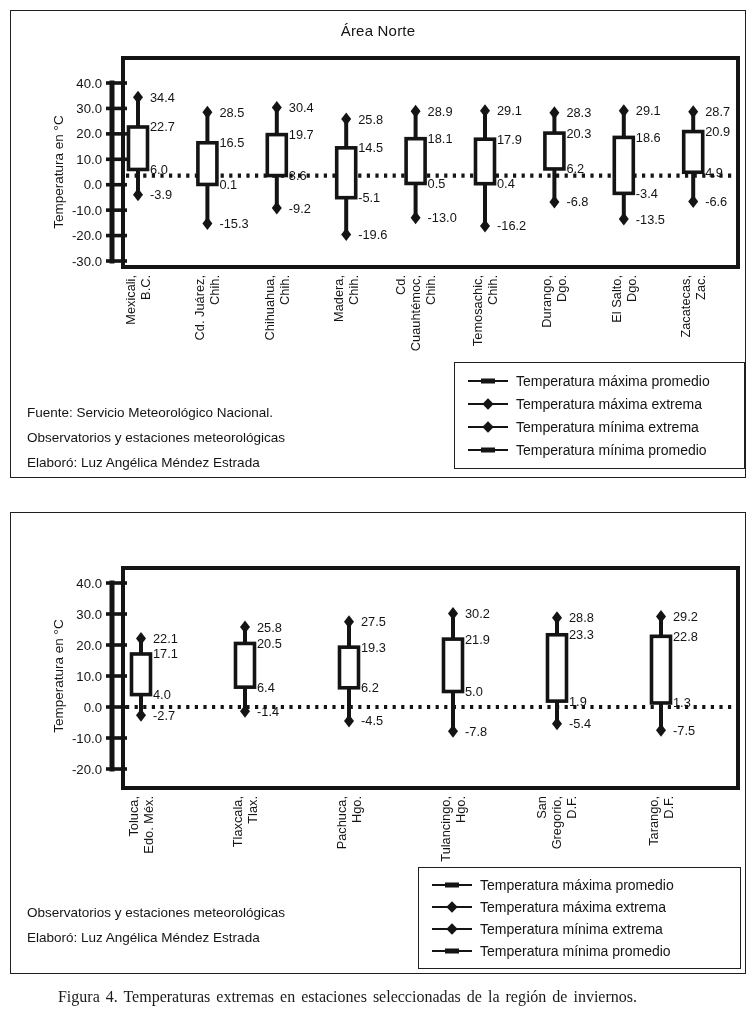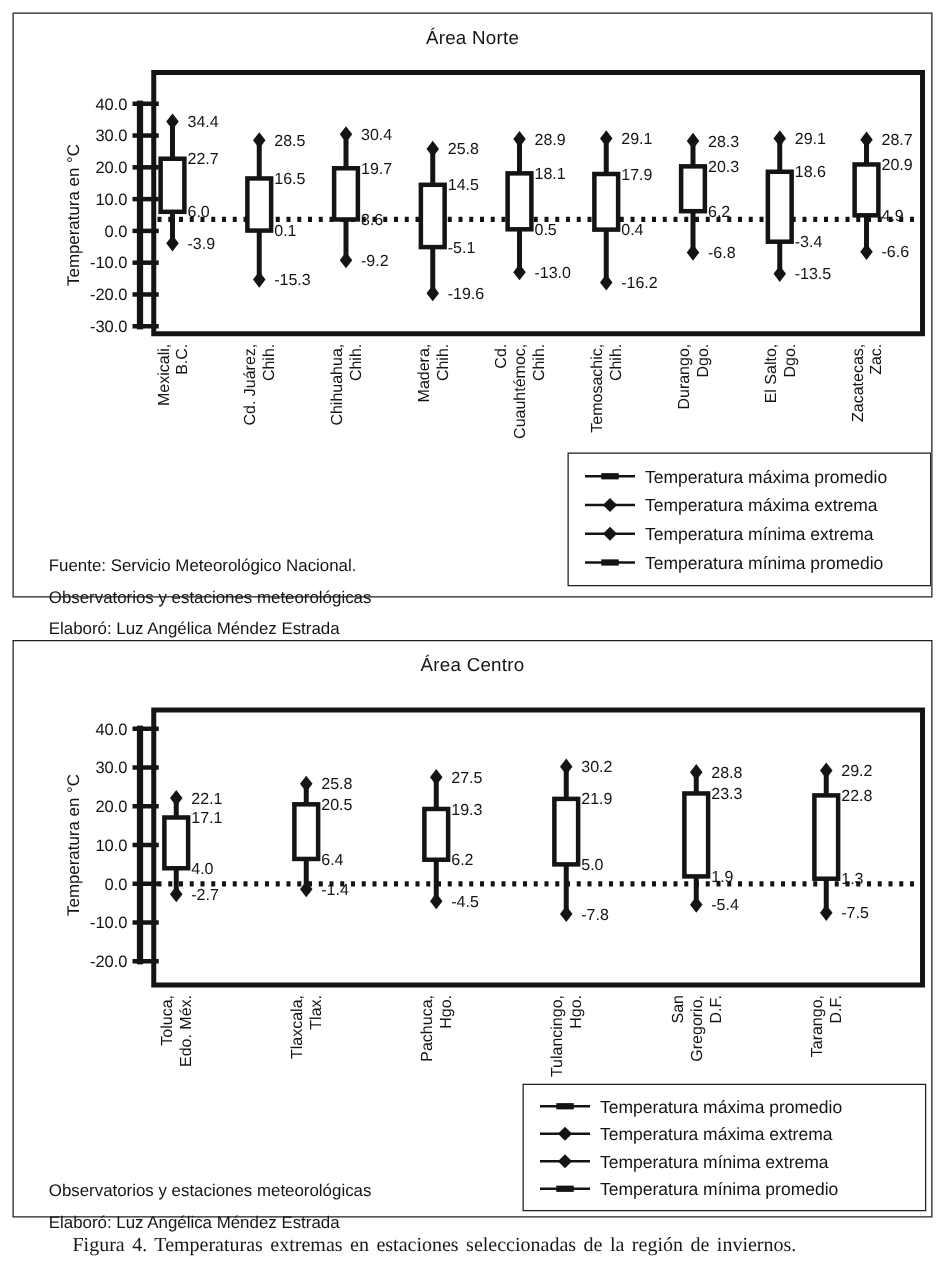--- a/index.html
+++ b/index.html
@@ -19,21 +19,21 @@
   #legend1{left:407px;top:354px;width:323px;height:102px;}
   .lg-row{display:flex;align-items:center;gap:7px;}
   .lg-label{font-size:14px;white-space:nowrap;}
   .lg-marker{position:relative;width:42px;height:16px;flex:0 0 42px;}
   .lg-marker::before{content:'';position:absolute;left:1px;right:1px;top:50%;height:2px;
                      margin-top:-1px;background:#141414;}
   .lg-sq::after{content:'';position:absolute;left:50%;top:50%;width:14px;height:5px;
                 transform:translate(-50%,-50%);background:#141414;}
   .lg-dia::after{content:'';position:absolute;left:50%;top:50%;width:8px;height:8px;
                  transform:translate(-50%,-50%) rotate(45deg);background:#141414;}
-  .source{position:absolute;left:28px;font-size:13.5px;line-height:25px;z-index:2;margin-top:40px;}
+  .source{position:absolute;left:16px;font-size:13.5px;line-height:25px;z-index:2;}
   #source0{top:389px;}
   #source1{top:387px;}
   .caption{position:absolute;top:988px;left:0;width:695px;text-align:center;
            font-family:"Liberation Serif","DejaVu Serif",serif;font-size:16px;
            word-spacing:2px;color:#1a1a1a;}
   svg text{fill:#141414;font-family:"Liberation Sans","DejaVu Sans",sans-serif;}
 </style>
 </head>
 <body>
 
@@ -284,21 +284,20 @@
         <rect x="95" y="161.2" width="21" height="3.6" fill="#141414"></rect>
         <text x="91" y="163" dy="0.35em" text-anchor="end" font-size="13.2">10.0</text>
         <rect x="95" y="192.2" width="21" height="3.6" fill="#141414"></rect>
         <text x="91" y="194" dy="0.35em" text-anchor="end" font-size="13.2">0.0</text>
         <rect x="95" y="223.2" width="21" height="3.6" fill="#141414"></rect>
         <text x="91" y="225" dy="0.35em" text-anchor="end" font-size="13.2">-10.0</text>
         <rect x="95" y="254.2" width="21" height="3.6" fill="#141414"></rect>
         <text x="91" y="256" dy="0.35em" text-anchor="end" font-size="13.2">-20.0</text>
         <text transform="translate(52,163) rotate(-90)" text-anchor="middle" font-size="13.5">Temperatura en °C</text>
       </svg>
-    <div class="chart-title">Área Centro</div>
     <div class="legend" id="legend1">
       <div class="lg-row">
         <span class="lg-marker lg-sq"></span>
         <span class="lg-label">Temperatura máxima promedio</span>
       </div>
       <div class="lg-row">
         <span class="lg-marker lg-dia"></span>
         <span class="lg-label">Temperatura máxima extrema</span>
       </div>
       <div class="lg-row">

